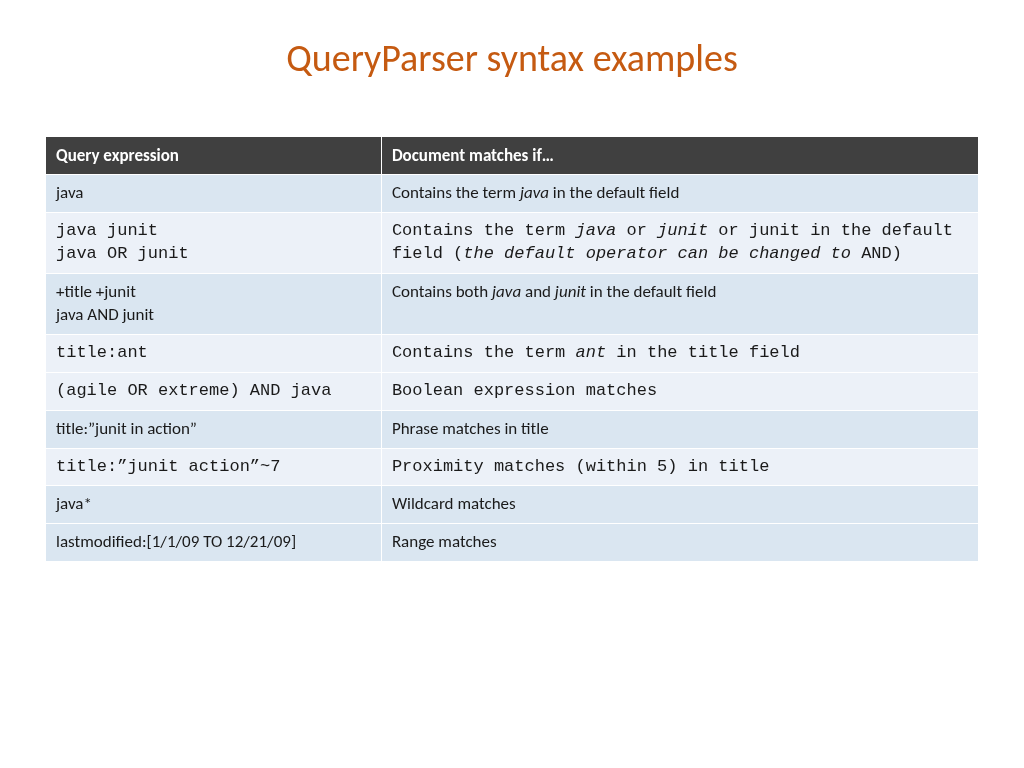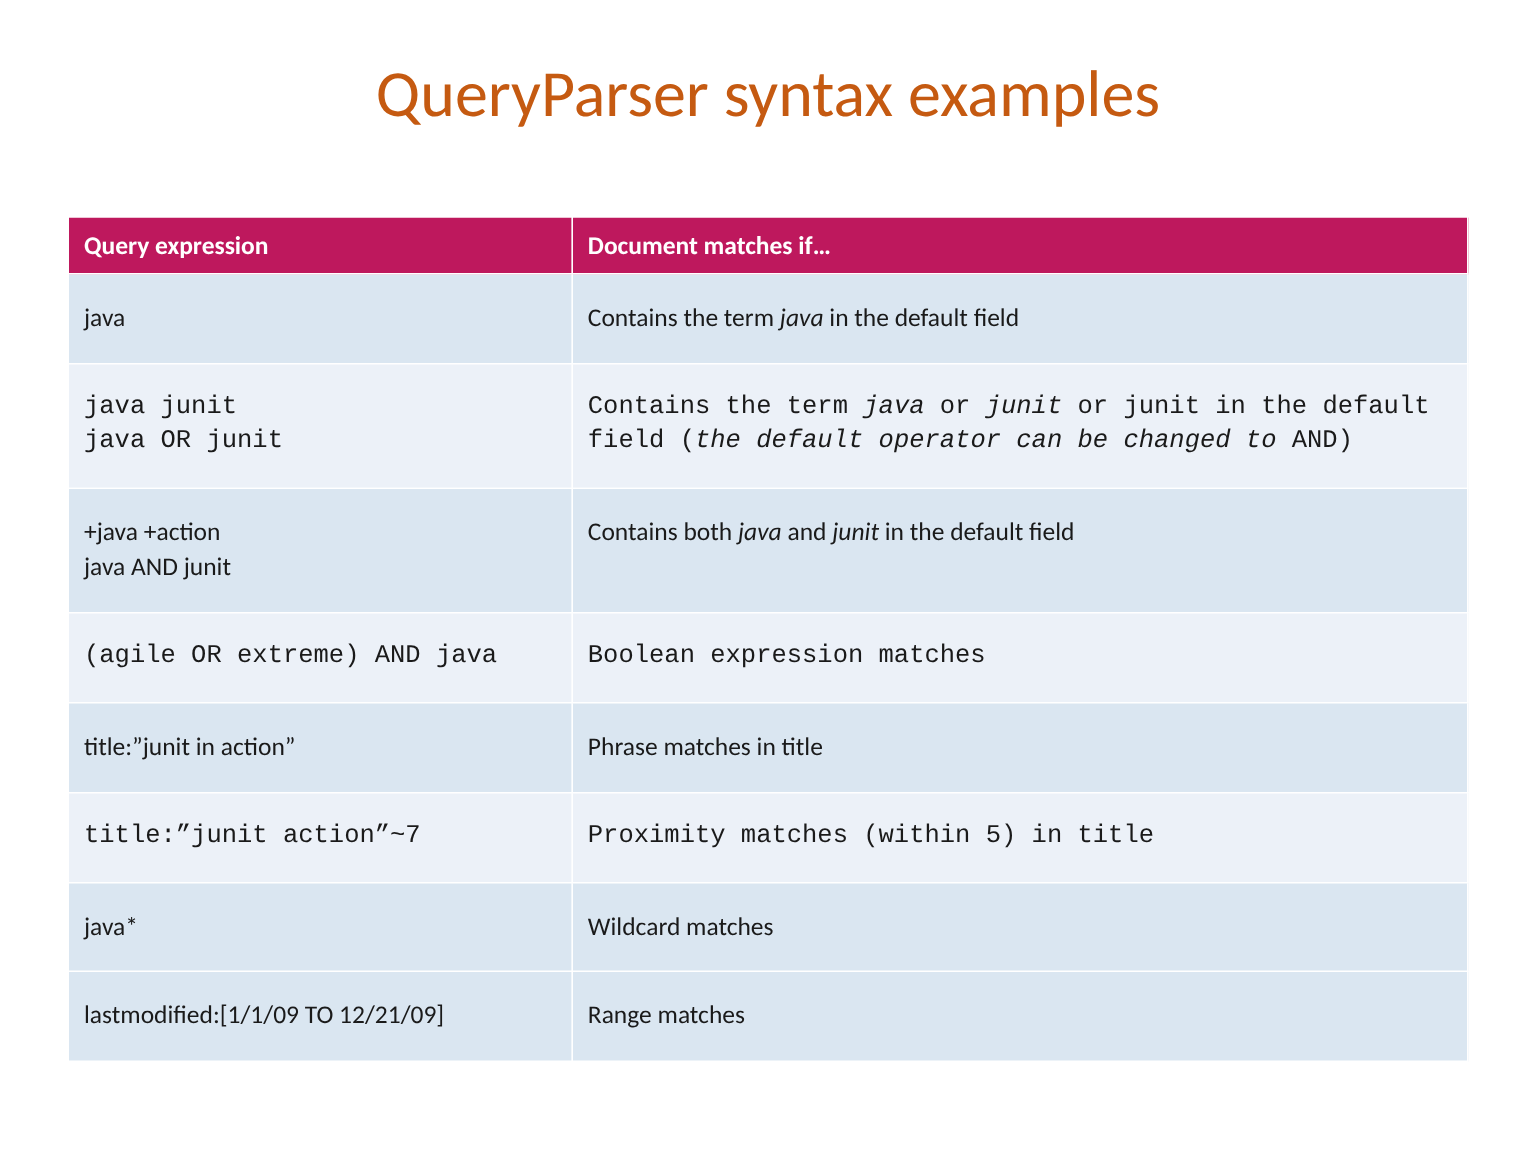--- a/index.html
+++ b/index.html
@@ -5,42 +5,42 @@
   * { margin: 0; padding: 0; box-sizing: border-box; }
   body {
     width: 1024px;
     height: 768px;
     background: #ffffff;
     font-family: Calibri, "Segoe UI", Arial, sans-serif;
     padding: 35px 45px;
   }
   .title {
     text-align: center;
-    font-size: 44px;
+    font-size: 38px;
     font-weight: 400;
     color: #c55a11;
     margin-bottom: 55px;
     font-family: Calibri, "Segoe UI", Arial, sans-serif;
   }
   table {
     width: 100%;
     border-collapse: collapse;
     font-size: 17px;
   }
   thead th {
-    background: #be185d;
+    background: #404040;
     color: #ffffff;
     font-weight: bold;
     text-align: left;
     padding: 8px 10px;
     border: 1px solid #ffffff;
   }
   thead th:first-child { width: 36%; }
   tbody td {
-    padding: 18px 10px;
+    padding: 7px 10px;
     border: 1px solid #ffffff;
     color: #1a1a1a;
     vertical-align: top;
     line-height: 1.35;
   }
   tbody tr.odd td  { background: #dae6f1; }
   tbody tr.even td { background: #ecf1f8; font-family: Liberation Mono, monospace; }
   .red { color: #ff0000; }
   em { font-style: italic; }
 </style>
@@ -59,22 +59,26 @@
   <tbody id="tbody">
       <tr class="odd">
         <td><span>java</span></td>
         <td><span>Contains the term </span><em>java</em><span> in the default field</span></td>
       </tr>
       <tr class="even">
         <td><span>java junit</span><br><span>java OR junit</span></td>
         <td><span>Contains the term </span><em>java</em><span> or </span><em>junit</em><span> or junit in the default field (</span><em>the default operator can be changed to </em><span>AND)</span></td>
       </tr>
       <tr class="odd">
-        <td><span>+java +action</span><br><span>java AND junit</span></td>
+        <td><span>+title +junit</span><br><span>java AND junit</span></td>
         <td><span>Contains both </span><em>java</em><span> and </span><em>junit</em><span> in the default field</span></td>
+      </tr>
+      <tr class="even">
+        <td><span>title:ant</span></td>
+        <td><span>Contains the term </span><em>ant</em><span> in the title field</span></td>
       </tr>
       <tr class="even">
         <td><span>(agile OR extreme) AND java</span></td>
         <td><span>Boolean expression matches</span></td>
       </tr>
       <tr class="odd">
         <td><span>title:”junit in action”</span></td>
         <td><span>Phrase matches in title</span></td>
       </tr>
       <tr class="even">

